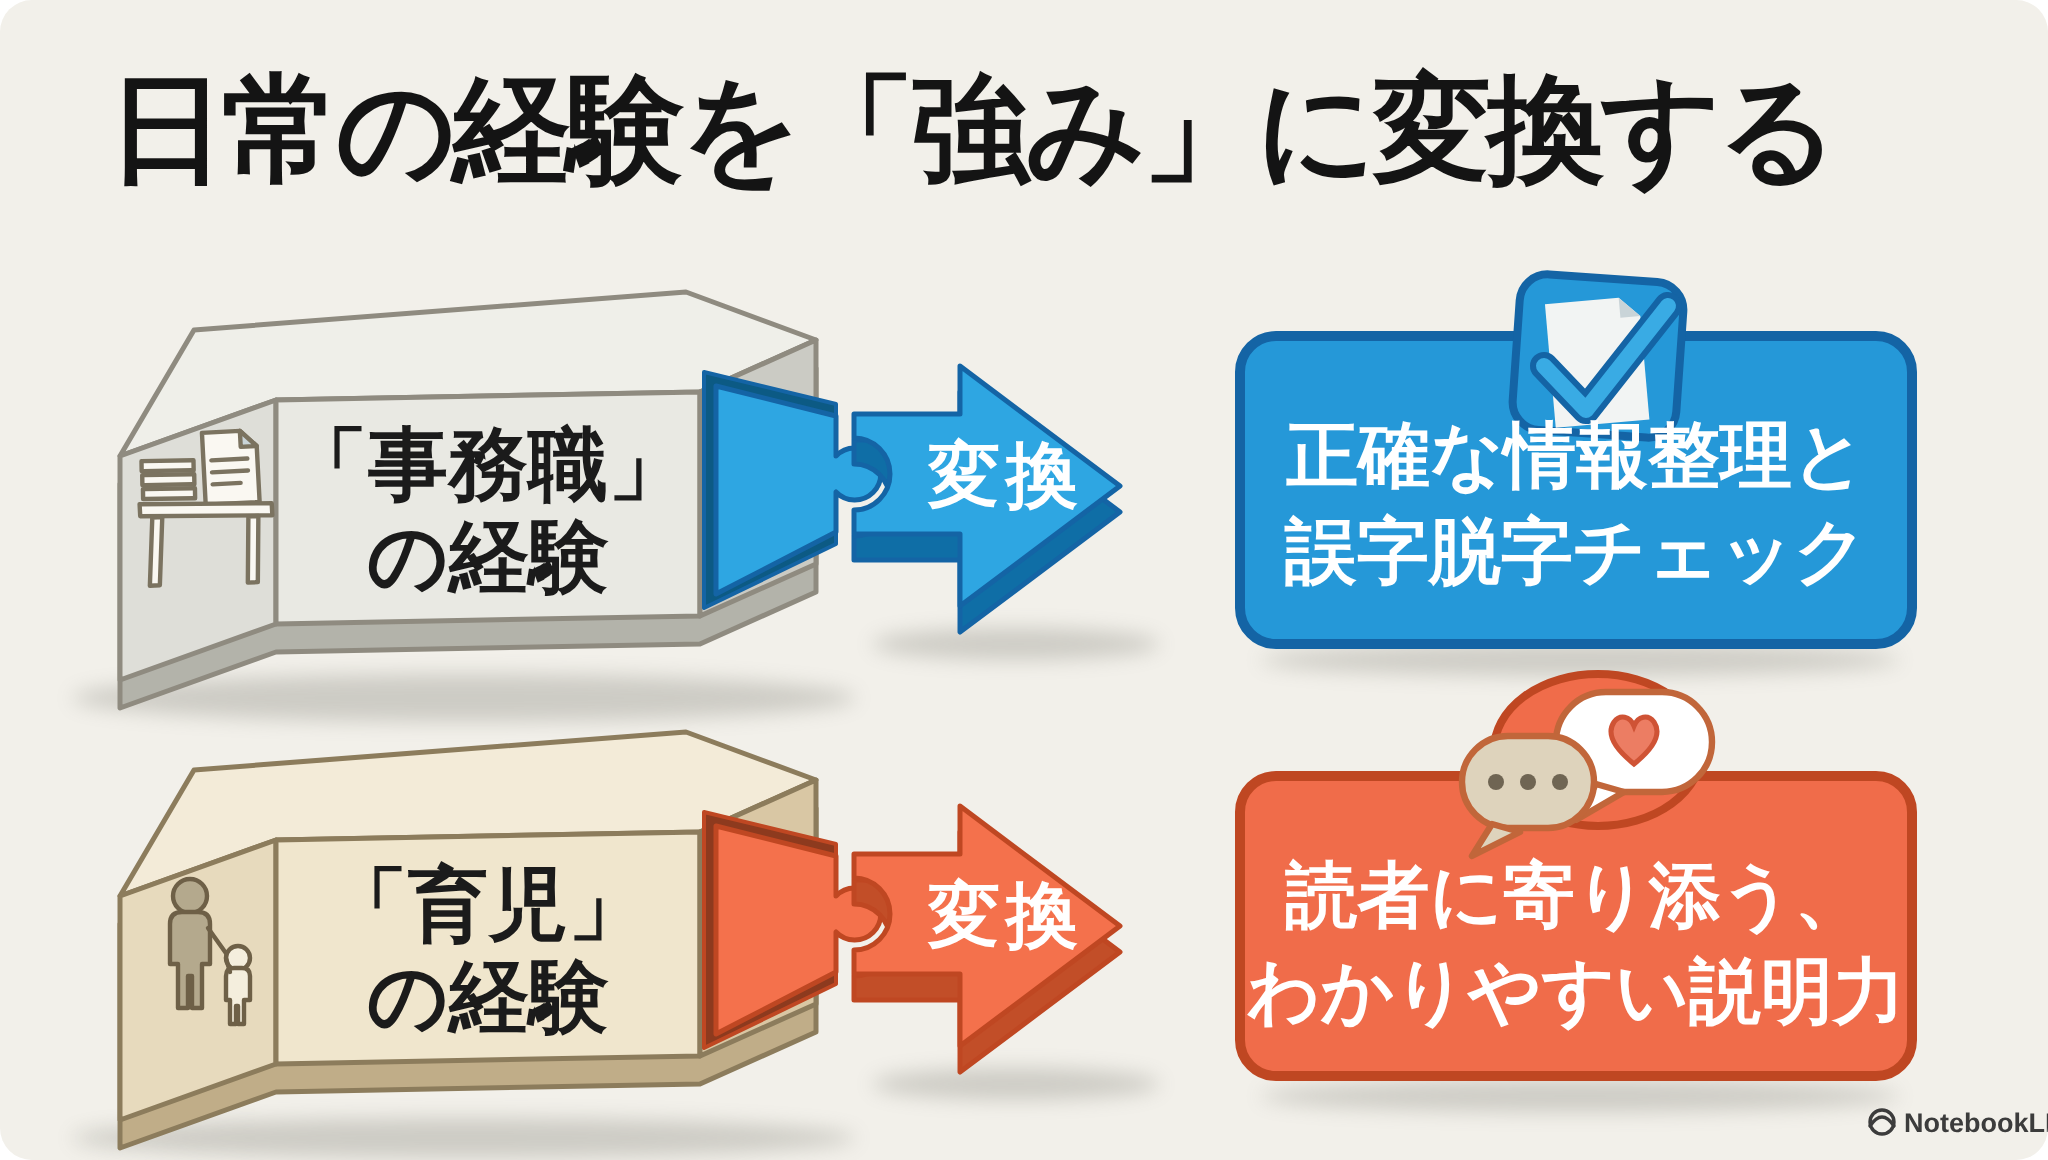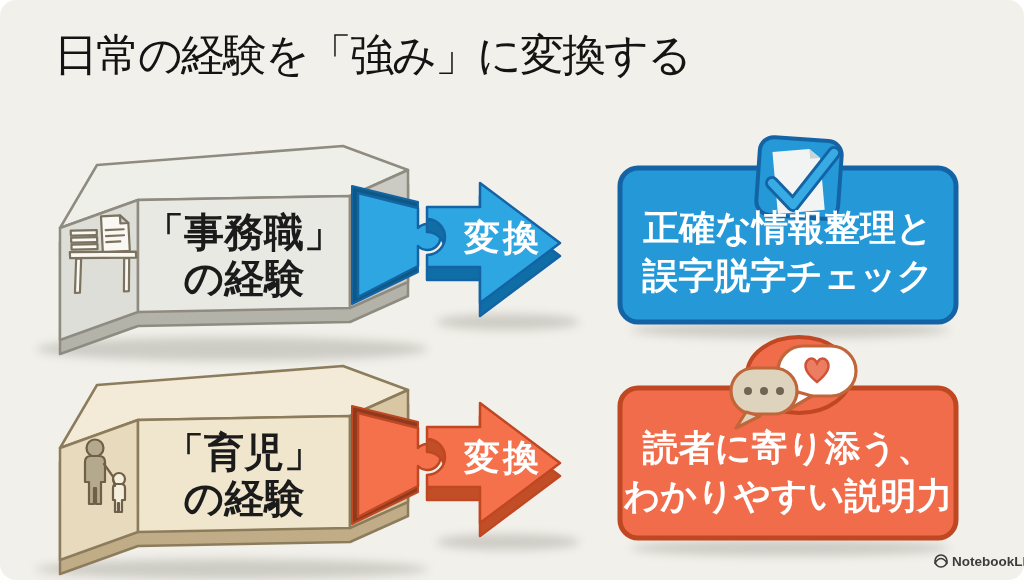--- a/index.html
+++ b/index.html
@@ -1,20 +1,20 @@
 <!DOCTYPE html>
 <html style="--background: #f2f0ea; --title_text: #141414; --hex_text: #1b1b1b; --white: #ffffff; --blue_arrow: #2ea6e2; --blue_box: #2598d8; --blue_border: #1464a5; --blue_extrude: #0f6ea6; --blue_slot: #0c5a84; --check_blue: #39abe4; --orange_arrow: #f4714c; --orange_box: #f06c4a; --orange_border: #bf4722; --orange_extrude: #c24e28; --orange_slot: #8d3a1e; --heart: #ec7d63; --heart_line: #cf5335; --bubble_beige: #ded3bc; --bubble_stroke: #c1663a; --dots: #6f6553; --gray_top: #efefe9; --gray_left: #deded8; --gray_front: #e9e9e3; --gray_right: #cbcbc4; --gray_rim: #b3b3aa; --gray_line: #8f8b80; --tan_top: #f3ebd8; --tan_left: #e7dabd; --tan_front: #f0e6cd; --tan_right: #d9c7a4; --tan_rim: #c0ad88; --tan_line: #8c7c5c; --icon_stroke_gray: #7b7360; --icon_stroke_tan: #6e6047; --icon_paper: #faf8f2; --figure_fill: #b4a98d; --figure_light: #f4eedd; --doc_fill: #f2f4f3; --fold_fill: #c9d4d8; --brand_text: #3c3c3c;"><head>
 <meta charset="utf-8">
 <style>
   html,body{margin:0;padding:0;background:#ffffff;}
   body{font-family:"Liberation Sans","DejaVu Sans",sans-serif;}
   .card{position:relative;width:1024px;height:580px;background:var(--background,#f2f0ea);
         border-radius:16px;overflow:hidden;}
   .title{position:absolute;left:54px;top:26px;width:940px;
-         font-size:44px;font-weight:400;letter-spacing:-2px;
+         font-size:59px;font-weight:700;letter-spacing:-2px;
          color:var(--title_text,#141414);white-space:nowrap;}
   svg{position:absolute;left:0;top:0;}
   svg text{font-family:"Liberation Sans","DejaVu Sans",sans-serif;}
   .sh{fill:#6f6f66;opacity:.28;filter:blur(5px);}
   .hx1{stroke:var(--gray_line);stroke-width:2.5;stroke-linejoin:round;}
   .hx2{stroke:var(--tan_line);stroke-width:2.5;stroke-linejoin:round;}
   .f-rim1{fill:var(--gray_rim);} .f-gtop{fill:var(--gray_top);} .f-gleft{fill:var(--gray_left);}
   .f-gfront{fill:var(--gray_front);} .f-gright{fill:var(--gray_right);}
   .f-rim2{fill:var(--tan_rim);} .f-ttop{fill:var(--tan_top);} .f-tleft{fill:var(--tan_left);}
   .f-tfront{fill:var(--tan_front);} .f-tright{fill:var(--tan_right);}

